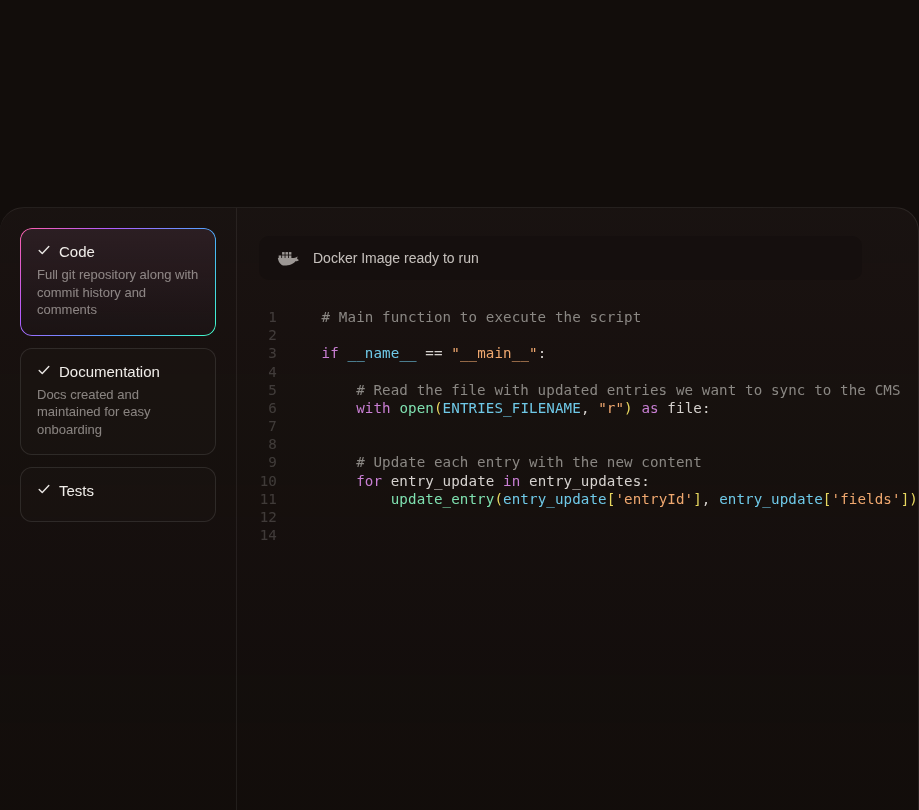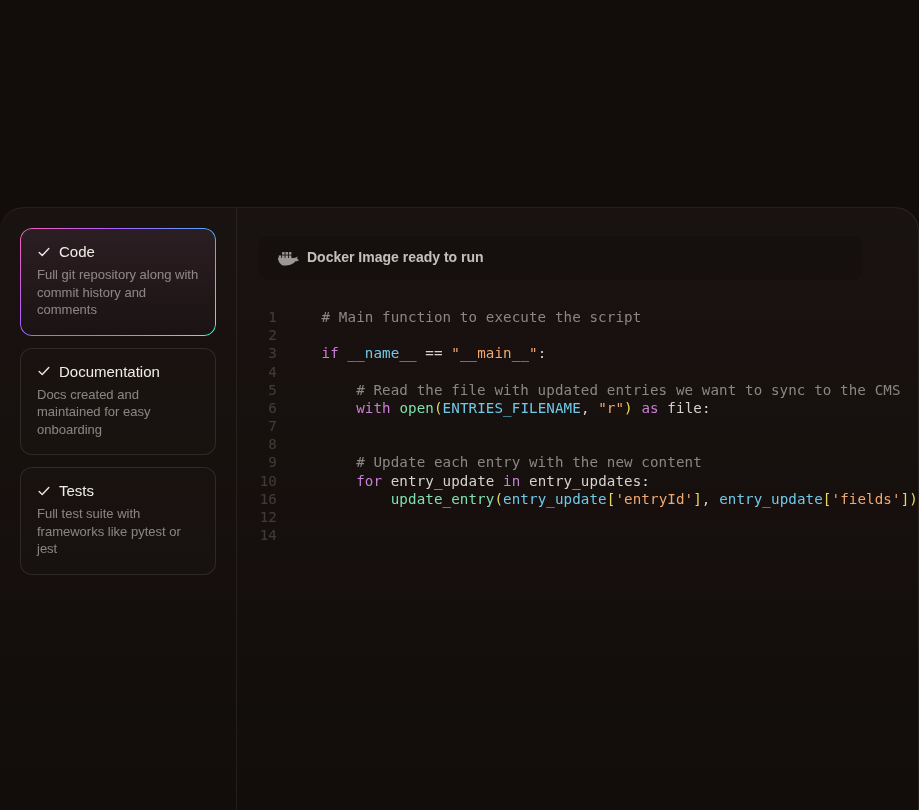--- a/index.html
+++ b/index.html
@@ -49,35 +49,34 @@
   position: absolute;
   inset: -1px;
   border-radius: 12px;
   padding: 1px;
   background: linear-gradient(135deg, #ff5ea8 0%, #b05cff 30%, #4aa8ff 65%, #3effc7 100%);
   -webkit-mask: linear-gradient(#000 0 0) content-box, linear-gradient(#000 0 0);
   -webkit-mask-composite: xor;
   mask-composite: exclude;
   pointer-events: none;
 }
-.card-title-row { display: flex; align-items: center; gap: 8px; margin-bottom: 6px; }
+.card-title-row { display: flex; align-items: flex-start; gap: 8px; margin-bottom: 6px; }
 .card-title { font-size: 15px; font-weight: 500; color: #f0ede9; }
 .card-desc { font-size: 13px; line-height: 1.35; color: rgba(230,224,220,0.55); }
 .check-icon { width: 14px; height: 14px; flex-shrink: 0; }
 
 .main { flex: 1; padding: 28px 56px 28px 22px; min-width: 0; }
 .docker-bar {
   background: rgba(20,15,14,0.75);
   border-radius: 10px;
   padding: 13px 18px;
   display: flex;
-  align-items: flex-start;
-  gap: 8px;
+  align-items: center;
+  gap: 14px;
   margin-bottom: 28px;
-  font-weight: bold;
 }
 .docker-icon { width: 22px; height: 18px; opacity: 0.75; flex-shrink: 0; }
 .docker-text { font-size: 14px; color: rgba(235,230,226,0.82); }
 
 .code-block {
   font-family: "SF Mono", Menlo, Consolas, monospace;
   font-size: 14.2px;
   line-height: 1.28;
   letter-spacing: 0.1px;
 }
@@ -126,21 +125,20 @@
       <div class="card-desc">Docs created and maintained for easy onboarding</div>
     </div>
 
     <div class="card">
       <div class="card-title-row">
         <svg class="check-icon" viewBox="0 0 16 16" fill="none" stroke="#e8e5e2" stroke-width="1.6" stroke-linecap="round" stroke-linejoin="round">
             <polyline points="2.5,8.5 6,12 13.5,4"></polyline>
           </svg>
         <span class="card-title">Tests</span>
       </div>
-      <div class="card-desc">Full test suite with frameworks like pytest or jest</div>
     </div>
 
   </div>
 
   <div class="main">
     <div class="docker-bar">
       <svg class="docker-icon" viewBox="0 0 26 20" fill="#c9c5c1">
         <rect x="2" y="7" width="3" height="3"></rect>
           <rect x="6" y="7" width="3" height="3"></rect>
           <rect x="10" y="7" width="3" height="3"></rect>
@@ -187,21 +185,21 @@
         </div>
         <div class="code-line">
           <span class="gutter">9</span>
           <span class="code"><span>        </span><span class="tok-comment"># Update each entry with the new content</span></span>
         </div>
         <div class="code-line">
           <span class="gutter">10</span>
           <span class="code"><span>        </span><span class="tok-kw">for</span><span> entry_update </span><span class="tok-kw">in</span><span> entry_updates:</span></span>
         </div>
         <div class="code-line">
-          <span class="gutter">16</span>
+          <span class="gutter">11</span>
           <span class="code"><span>            </span><span class="tok-fn">update_entry</span><span class="tok-brace">(</span><span class="tok-var">entry_update</span><span class="tok-brace">[</span><span class="tok-str">'entryId'</span><span class="tok-brace">]</span><span>, </span><span class="tok-var">entry_update</span><span class="tok-brace">[</span><span class="tok-str">'fields'</span><span class="tok-brace">]</span><span class="tok-brace">)</span></span>
         </div>
         <div class="code-line">
           <span class="gutter">12</span>
           <span class="code"> </span>
         </div>
         <div class="code-line">
           <span class="gutter">14</span>
           <span class="code"> </span>
         </div>

